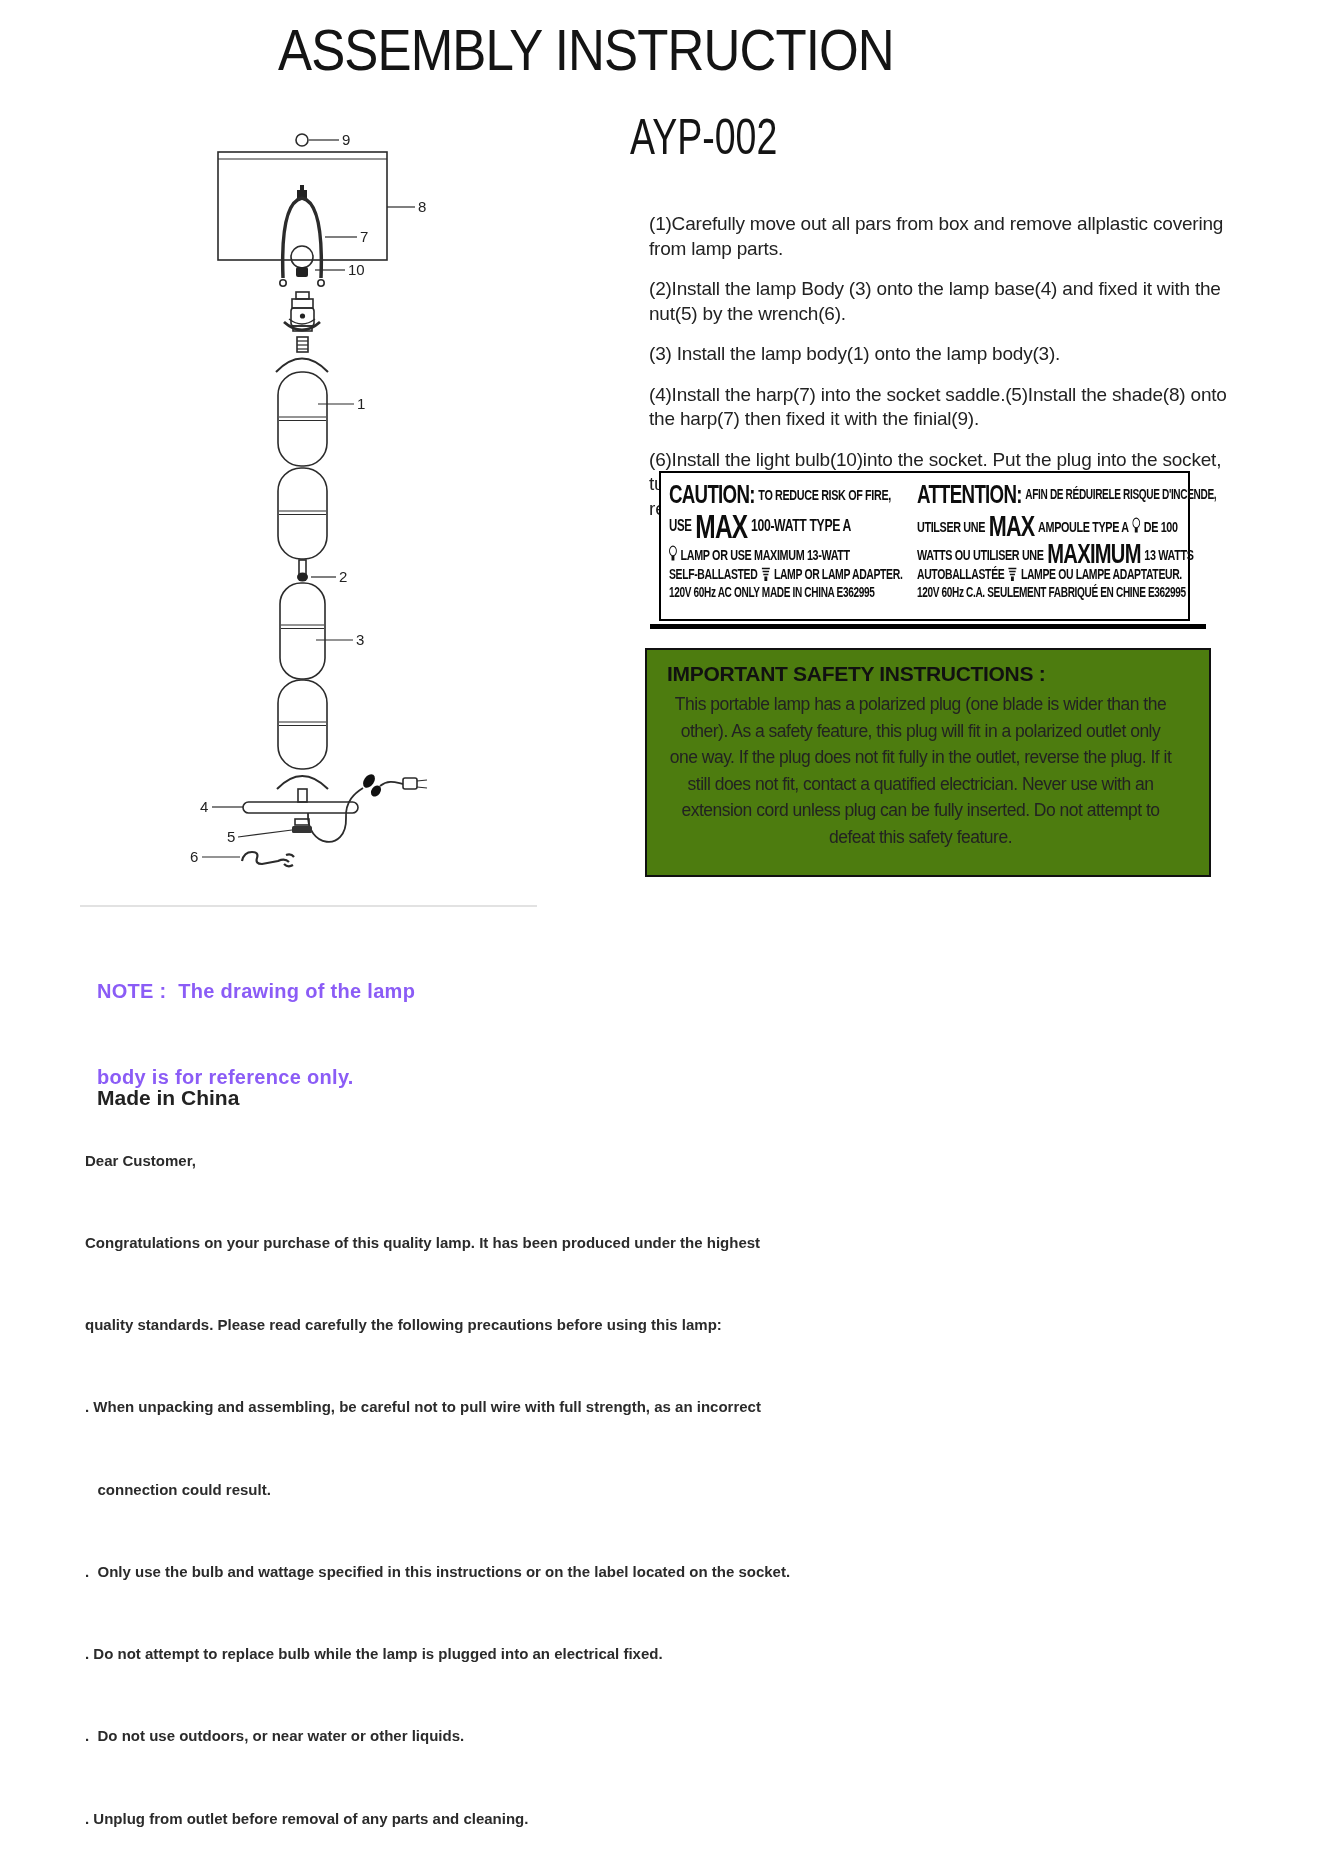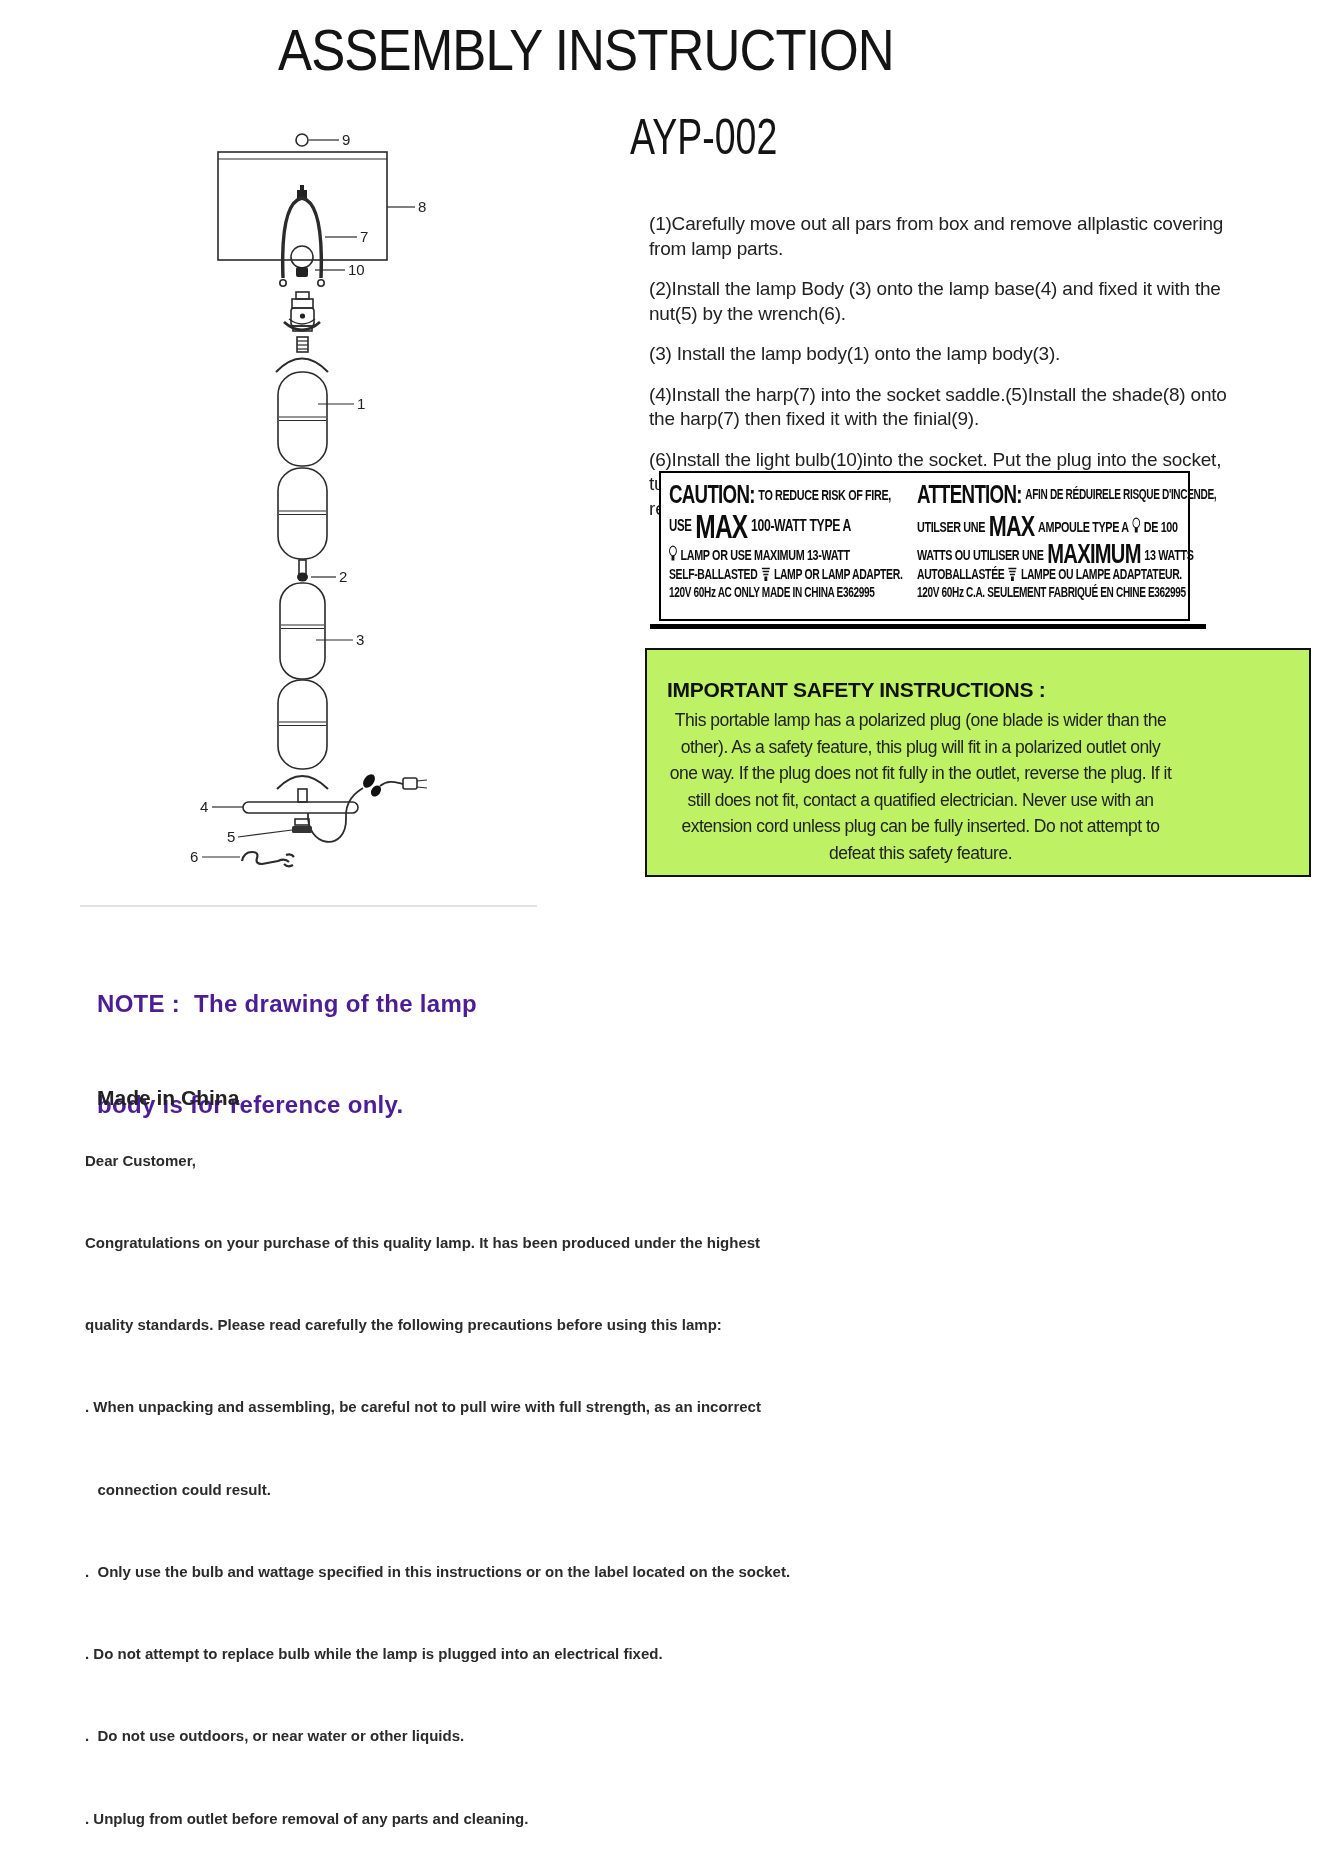--- a/index.html
+++ b/index.html
@@ -41,26 +41,26 @@
   .c-maximum{font-size:28px;letter-spacing:-1px;}
   .r1{height:30px;align-items:center;}
   .r2{height:34px;align-items:center;}
   .r3{height:22px;align-items:center;}
   .r4{height:18px;align-items:center;}
   .r5{height:18px;align-items:center;}
   .icon-svg{flex:0 0 auto;}
   .black-rule{left:650px;top:624px;width:556px;height:4.5px;background:#000;}
   
   .safety-box{
-    left:645px;top:648px;width:666px;height:229px;border:2.5px solid #111;box-sizing:border-box;background:#bef264;padding:28px 0 0 20px;
+    left:645px;top:648px;width:566px;height:229px;border:2.5px solid #111;box-sizing:border-box;background:#4d7c0f;padding:12px 0 0 20px;
   }
   .safety-title{font-size:21px;font-weight:700;letter-spacing:-0.3px;color:#111;}
   .safety-body{margin-top:5px;width:507px;font-size:17.5px;line-height:26.5px;letter-spacing:-0.5px;color:#222;text-align:center;}
   
-  .note-block{left:97px;top:934px;font-size:24px;font-weight:700;color:#4c1d95;letter-spacing:0.3px;white-space:pre;}
+  .note-block{left:97px;top:934px;font-size:20px;font-weight:700;color:#8b5cf6;letter-spacing:0.3px;white-space:pre;}
   .note-line2{margin-top:17px;}
   .made-in{left:97px;top:1086px;font-size:21px;font-weight:700;color:#222;}
   
   .letter{left:85px;top:1092px;font-size:15px;font-weight:700;line-height:27.4px;color:#2b2b2b;white-space:pre;}
   
   .diagram{left:150px;top:100px;width:340px;height:820px;}
   .scan-line{left:80px;top:905px;width:457px;height:2px;background:#e2e2e2;}
   svg .ln{fill:none;stroke:#2b2b2b;stroke-width:1.6;}
   svg .ld{stroke:#2b2b2b;stroke-width:1.2;}
   svg .lbl{font-family:"Liberation Sans",sans-serif;font-size:15px;fill:#222;}

